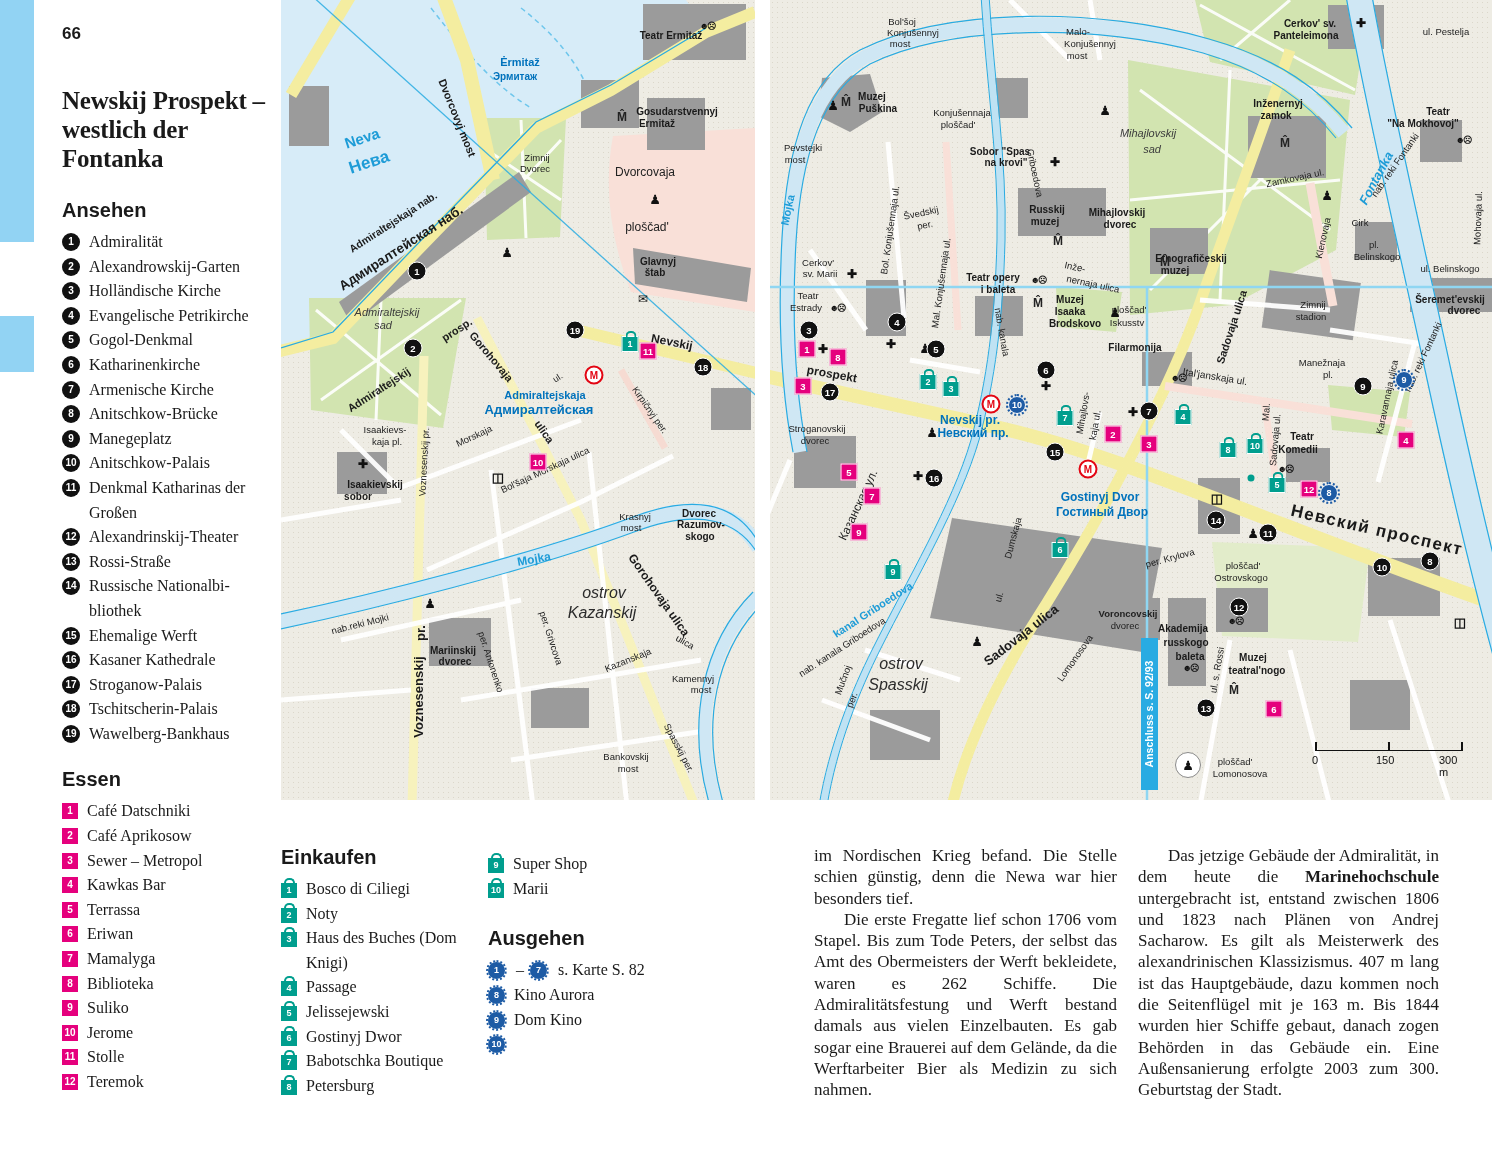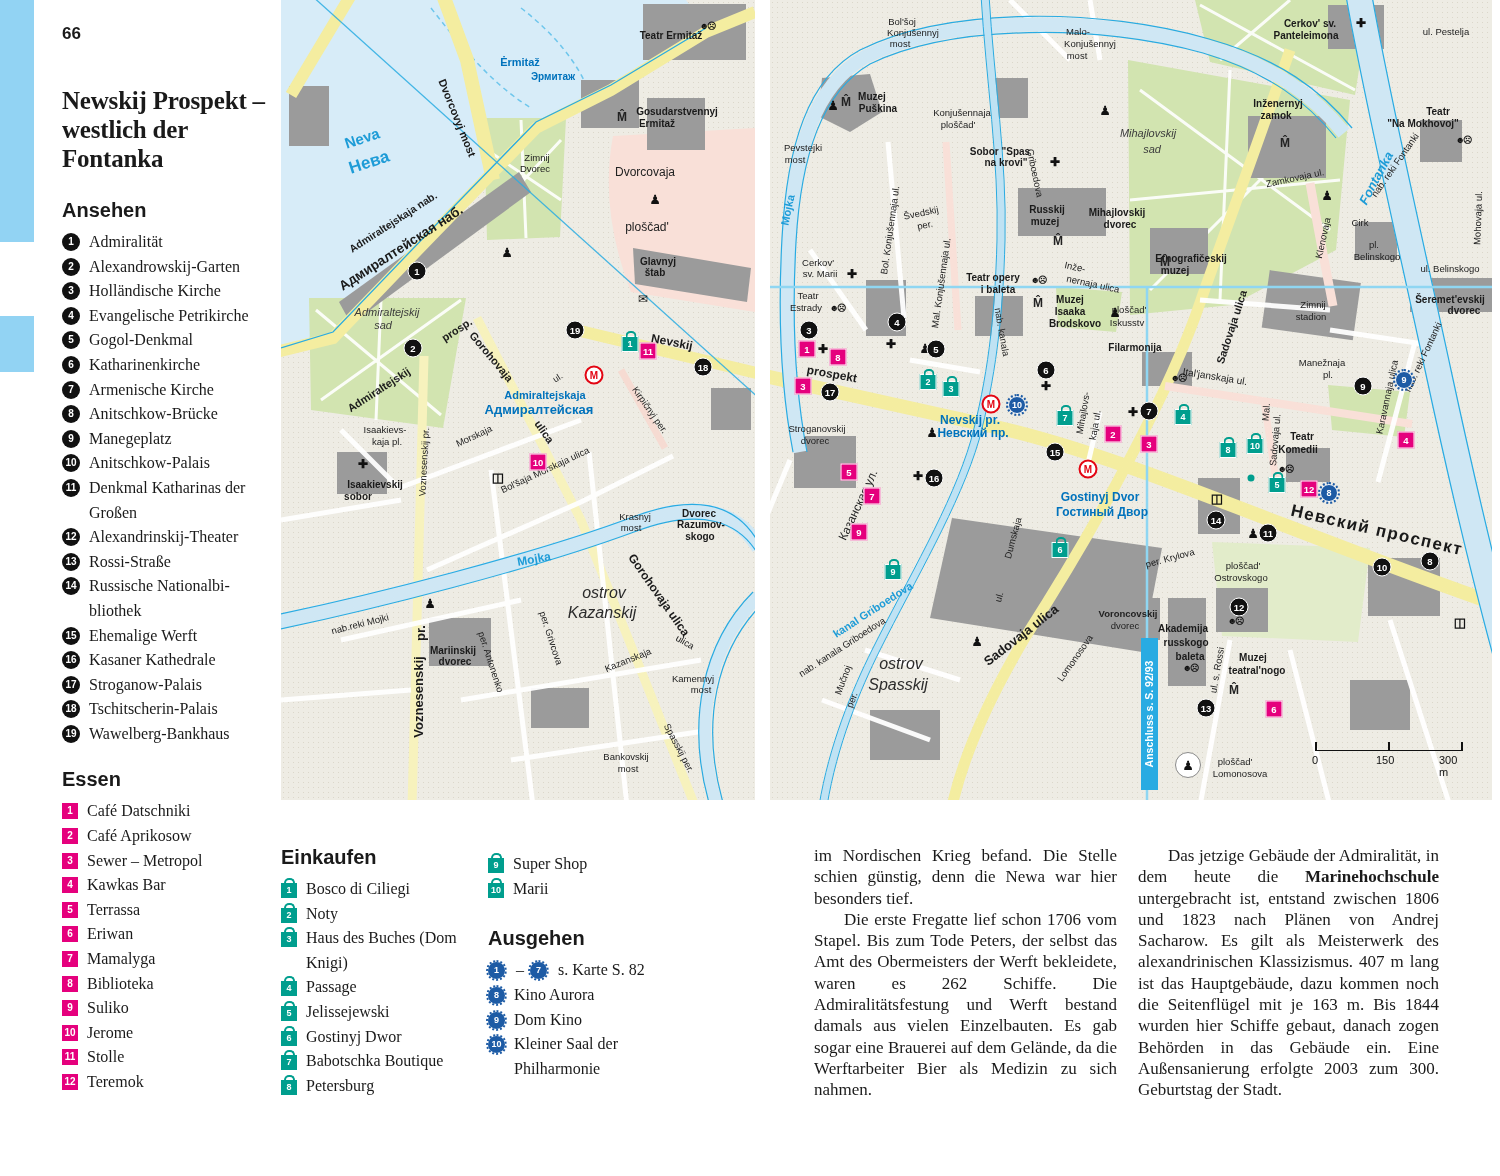--- a/index.html
+++ b/index.html
@@ -310,21 +310,21 @@
       <path d="M478,596 C428,644 410,722 436,806" stroke="#cfe7f4" stroke-width="12" fill="none"></path>
       <path d="M472,592 C422,642 404,722 429,806" stroke="#29abe2" stroke-width="1.2" fill="none"></path>
       <path d="M483,602 C436,648 418,722 443,806" stroke="#29abe2" stroke-width="1.2" fill="none"></path>
       <path d="M30,-5 L480,400" stroke="#29abe2" stroke-width="1.3" fill="none" opacity=".85"></path>
       <path d="M0,348 L52,332 L148,232 L255,122 L330,85 L425,28" stroke="#29abe2" stroke-width="1.3" fill="none"></path>
     </svg>
     <div>
         <span class="lbl w" style="left: 81px; top: 138px; font-size: 15px; transform: translate(-50%, -50%) rotate(-18deg);">Neva</span>
         <span class="lbl w" style="left: 88px; top: 162px; font-size: 17px; transform: translate(-50%, -50%) rotate(-18deg);">Нева</span>
         <span class="lbl mb" style="left: 239px; top: 62px; font-size: 11px; transform: translate(-50%, -50%) rotate(0deg);">Ėrmitaž</span>
-        <span class="lbl mb" style="left: 234px; top: 77px; font-size: 10px; transform: translate(-50%, -50%) rotate(0deg); margin-left: 38px;">Эрмитаж</span>
+        <span class="lbl mb" style="left: 234px; top: 77px; font-size: 10px; transform: translate(-50%, -50%) rotate(0deg);">Эрмитаж</span>
         <span class="lbl b" style="left: 390px; top: 36px; transform: translate(-50%, -50%) rotate(0deg);">Teatr Ermitaž</span>
         <span class="lbl b" style="left: 176px; top: 118px; font-size: 11px; transform: translate(-50%, -50%) rotate(68deg);">Dvorcovyj most</span>
         <span class="lbl b" style="left: 112px; top: 222px; font-size: 10.5px; transform: translate(-50%, -50%) rotate(-33deg);">Admiraltejskaja nab.</span>
         <span class="lbl b" style="left: 120px; top: 248px; font-size: 13.5px; transform: translate(-50%, -50%) rotate(-33deg);">Адмиралтейская наб.</span>
         <span class="lbl n" style="left: 256px; top: 158px; transform: translate(-50%, -50%) rotate(0deg);">Zimnij</span>
         <span class="lbl n" style="left: 254px; top: 169px; transform: translate(-50%, -50%) rotate(0deg);">Dvorec</span>
         <span class="lbl n" style="left: 364px; top: 172px; font-size: 12px; transform: translate(-50%, -50%) rotate(0deg);">Dvorcovaja</span>
         <span class="lbl n" style="left: 366px; top: 227px; font-size: 12px; transform: translate(-50%, -50%) rotate(0deg);">ploščad'</span>
         <span class="lbl b" style="left: 377px; top: 262px; transform: translate(-50%, -50%) rotate(0deg);">Glavnyj</span>
         <span class="lbl b" style="left: 374px; top: 273px; transform: translate(-50%, -50%) rotate(0deg);">štab</span>
@@ -731,21 +731,20 @@
           <span class="li-label">Kino Aurora</span>
         </li>
 
         <li>
           <span class="bdg bdg-go">9</span>
           <span class="li-label">Dom Kino</span>
         </li>
 
         <li>
           <span class="bdg bdg-go">10</span>
-          <span class="li-label">Kleiner Saal der Philharmonie</span>
         </li>
       </ul>
   </div>
 
   <div class="artcol" id="artcol1">
     <p>im Nordischen Krieg befand. Die Stelle schien günstig, denn die Newa war hier besonders tief.</p>
     <p class="ind">Die erste Fregatte lief schon 1706 vom Stapel. Bis zum Tode Peters, der selbst das Amt des Obermeisters der Werft bekleidete, waren es 262 Schiffe. Die Admiralitätsfestung und Werft bestand damals aus vielen Einzelbauten. Es gab sogar eine Brauerei auf dem Gelände, da die Werftarbeiter Bier als Medizin zu sich nahmen.</p>
   </div>
   <div class="artcol" id="artcol2">
     <p class="ind"><span>Das jetzige Gebäude der Admiralität, in dem heute die </span><b>Marinehochschule</b><span> untergebracht ist, entstand zwischen 1806 und 1823 nach Plänen von Andrej Sacharow. Es gilt als Meisterwerk des alexandrinischen Klassizismus. 407 m lang ist das Hauptgebäude, dazu kommen noch die Seitenflügel mit je 163 m. Bis 1844 wurden hier Schiffe gebaut, danach zogen Behörden in das Gebäude ein. Eine Außensanierung erfolgte 2003 zum 300. Geburtstag der Stadt.</span></p>

